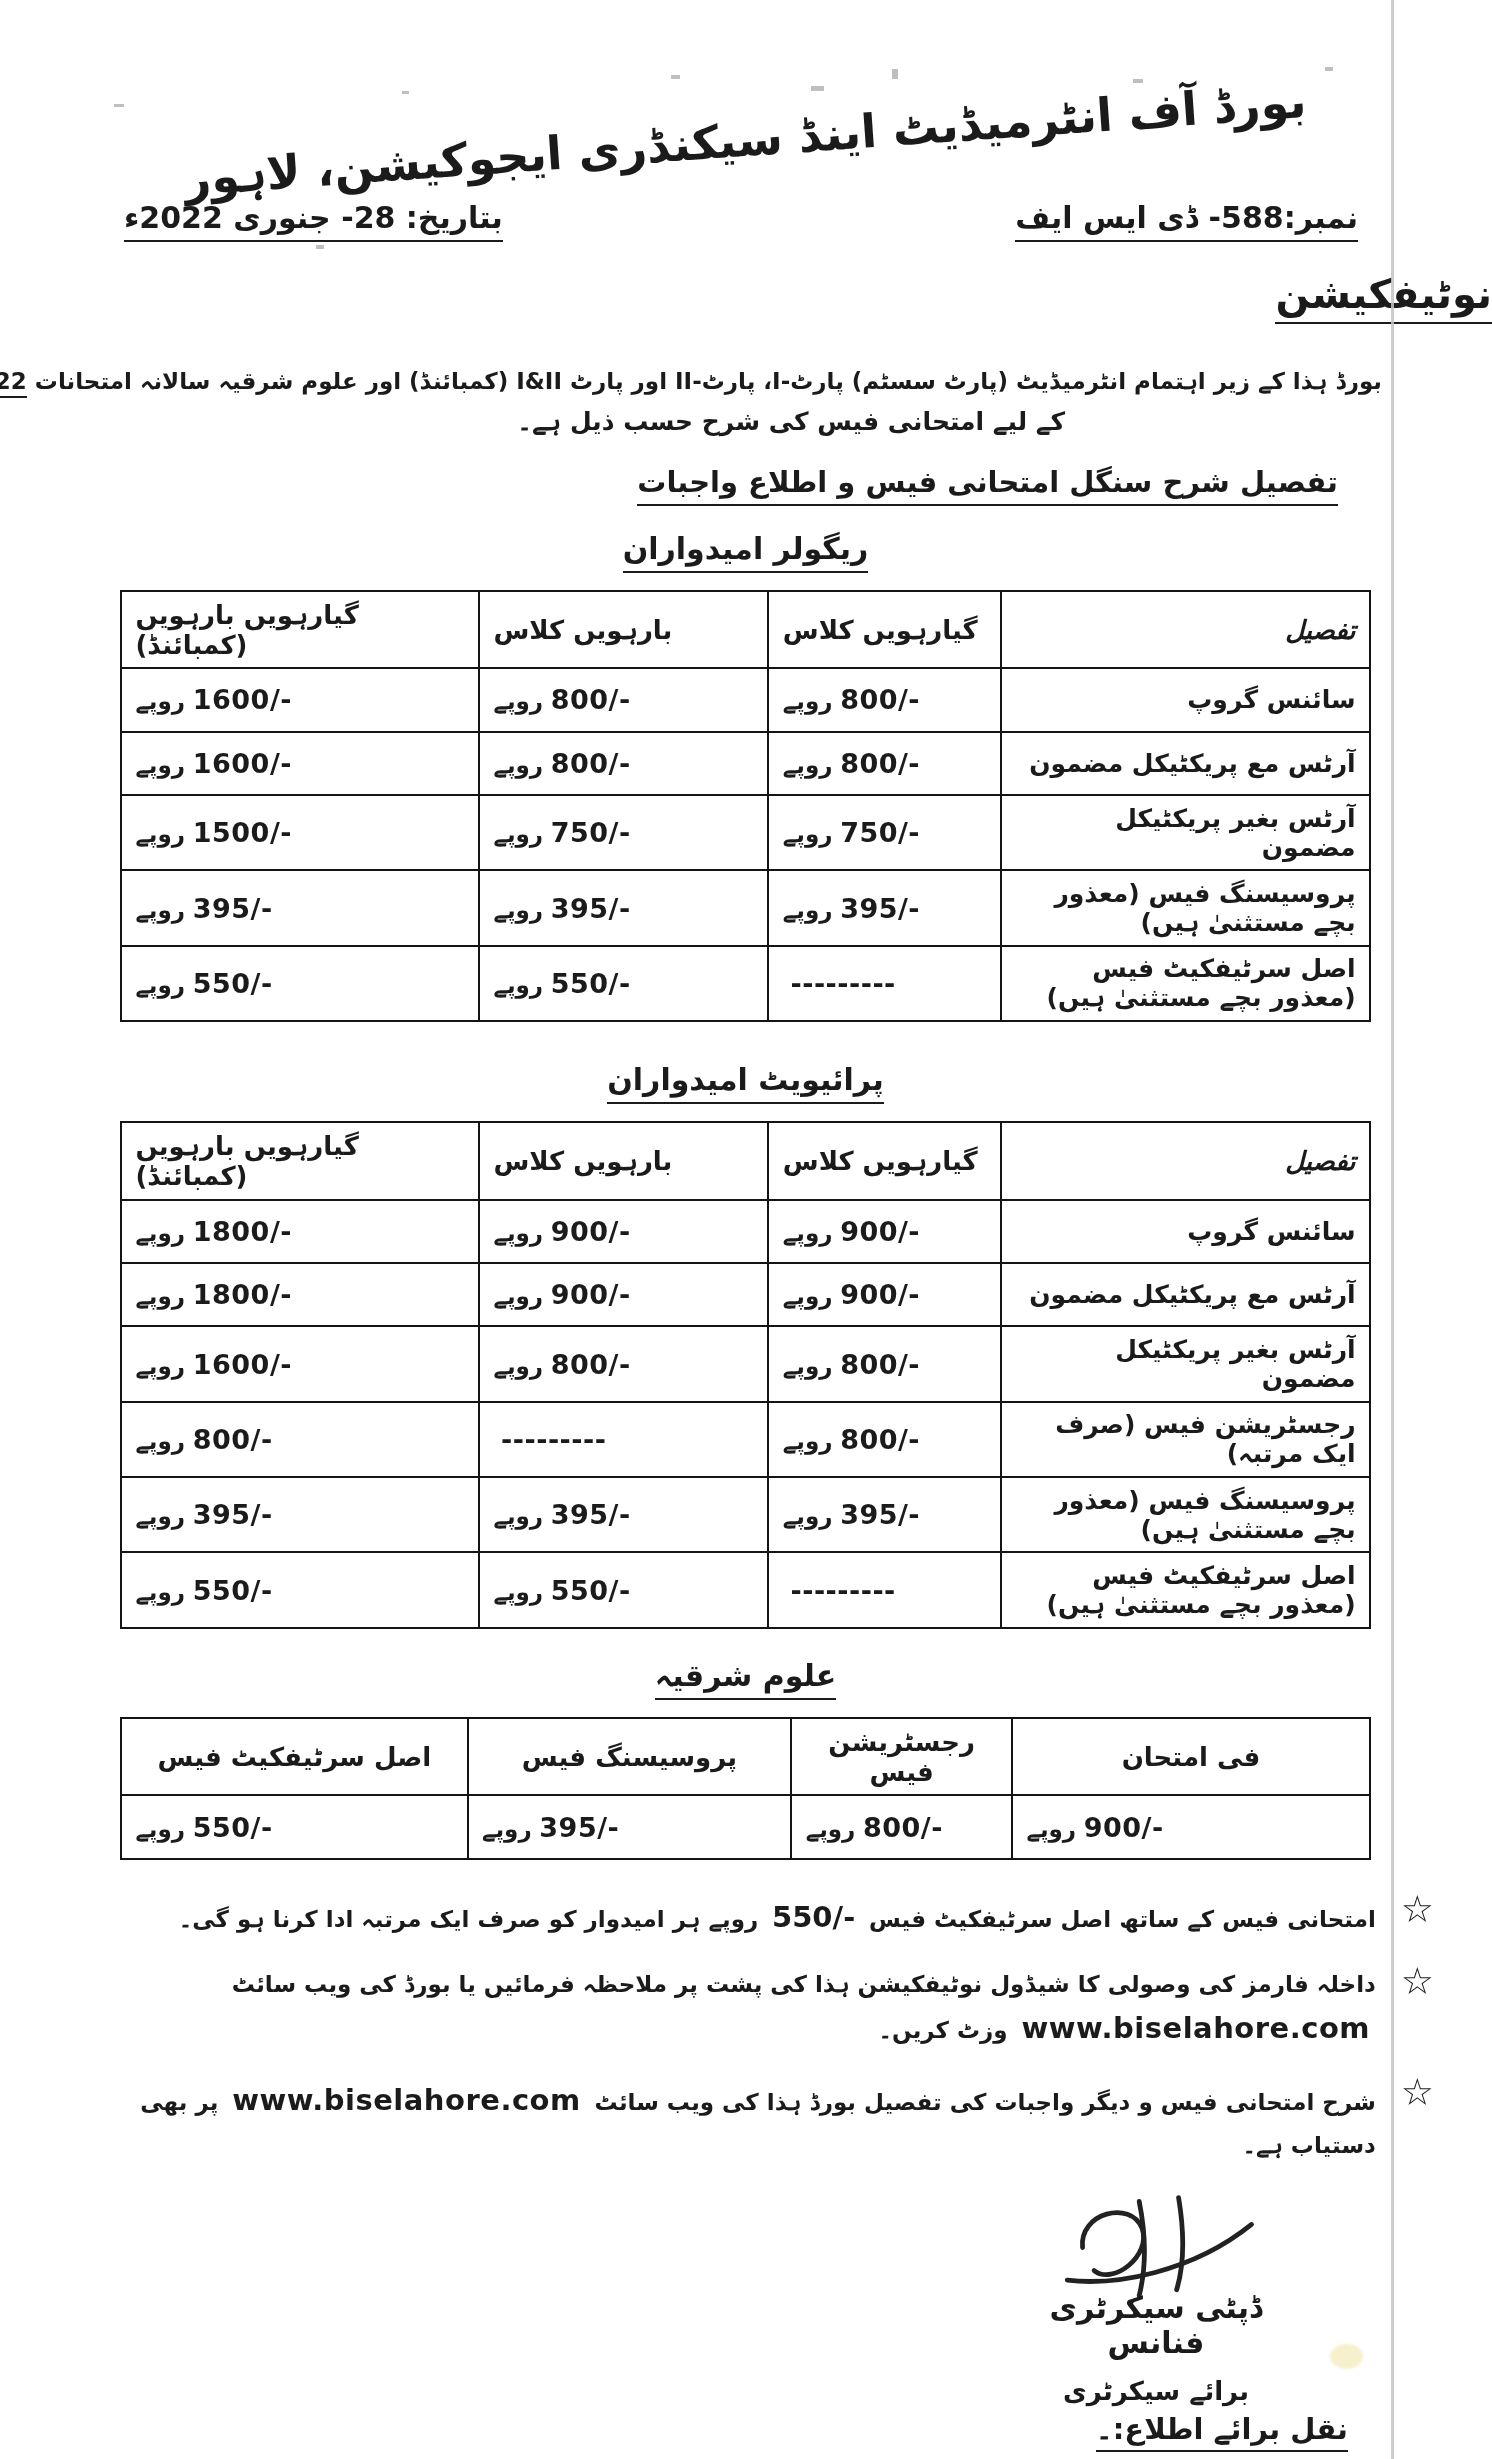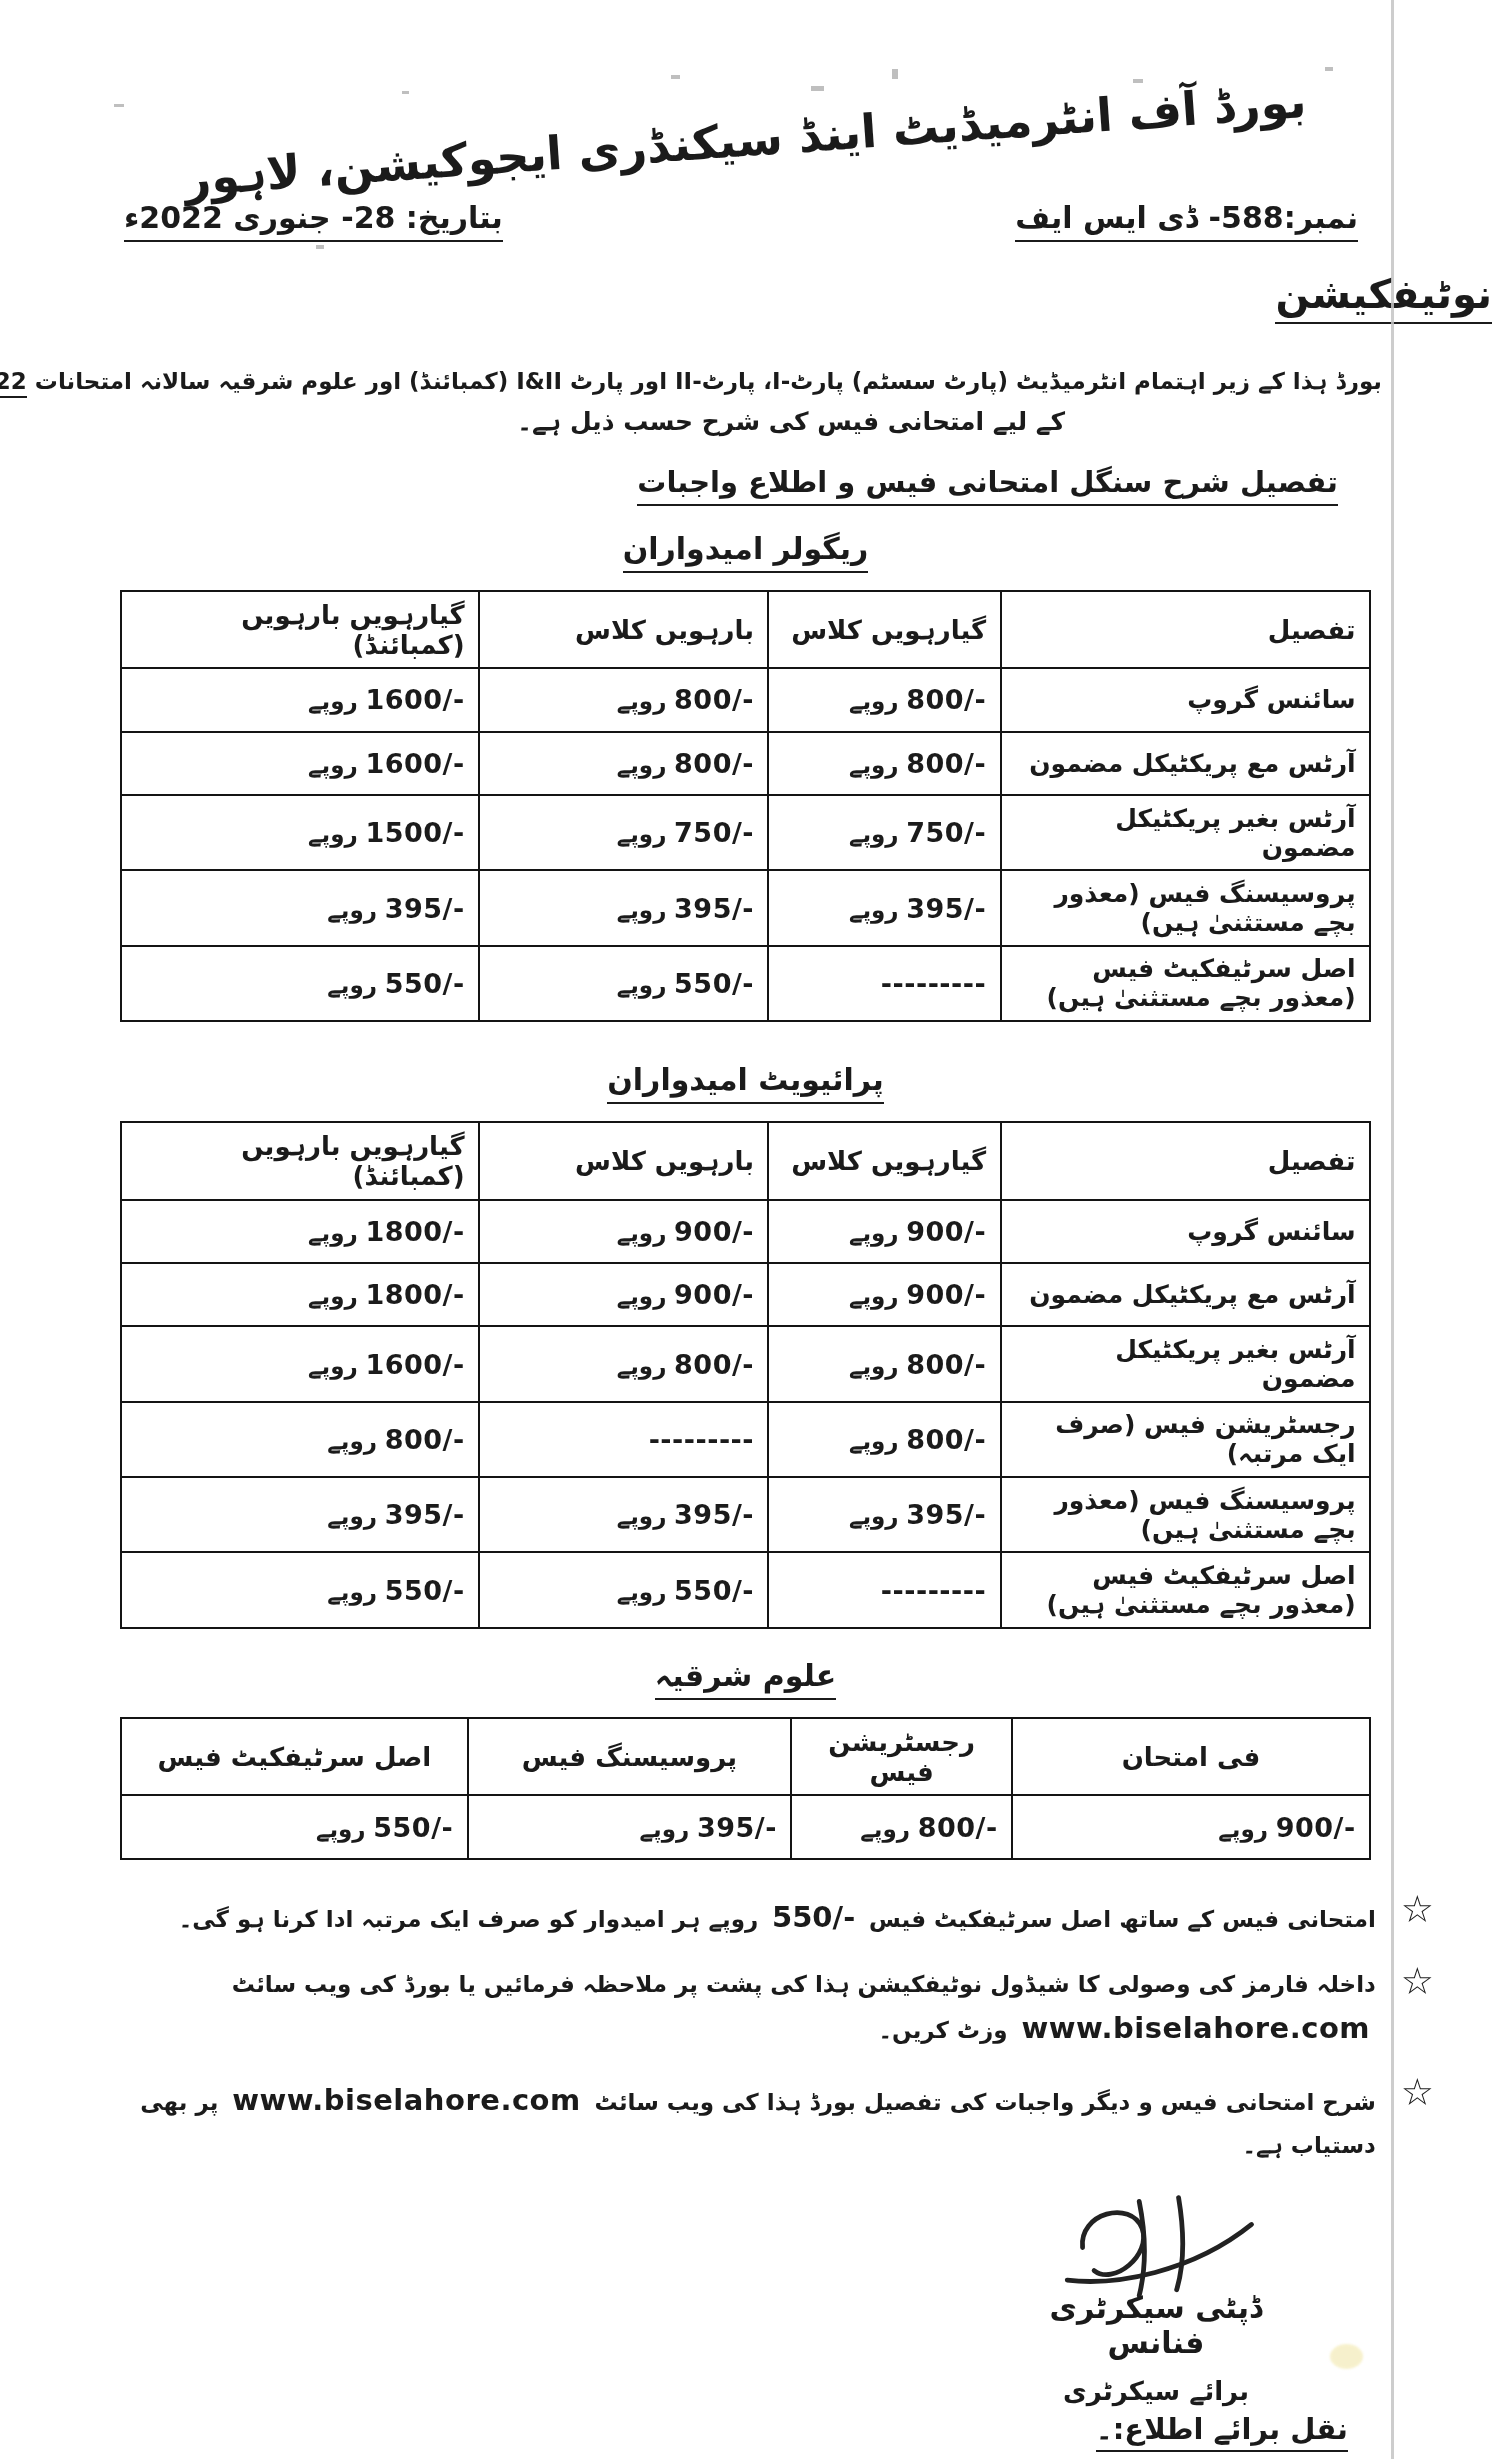--- a/index.html
+++ b/index.html
@@ -52,25 +52,25 @@
 
   table.fees{
     width:1251px;margin:17.3px auto 0;
     border-collapse:collapse;table-layout:fixed;
     background:#fff;
   }
   table.fees th,table.fees td{
     border:2.4px solid #141414;
     padding:7.7px 13.4px;
     font-size:25px;font-weight:bold;
-    text-align:right;vertical-align:middle;
+    text-align:left;vertical-align:middle;
     height:46px;
   }
   table.fees th{font-size:26px;height:54px;}
-  table.fees .col-details{width:30%;}
+  table.fees .col-details{width:30%;font-style:italic;}
   table.fees .col-c11{width:18%;border-radius:31px;}
   table.fees .col-c12{width:23%;}
   table.fees .col-comb{width:29%;}
   table.fees th.col-details,table.fees td.lbl{text-align:right;}
   .amt{direction:ltr;unicode-bidi:isolate;display:inline-block;font-size:27px;letter-spacing:0.5px;}
   .unit{margin-right:7.7px;font-size:23px;}
 
   table.sharqia .col-exam{width:29%;}
   table.sharqia .col-reg{width:17%;}
   table.sharqia .col-proc{width:26%;}

